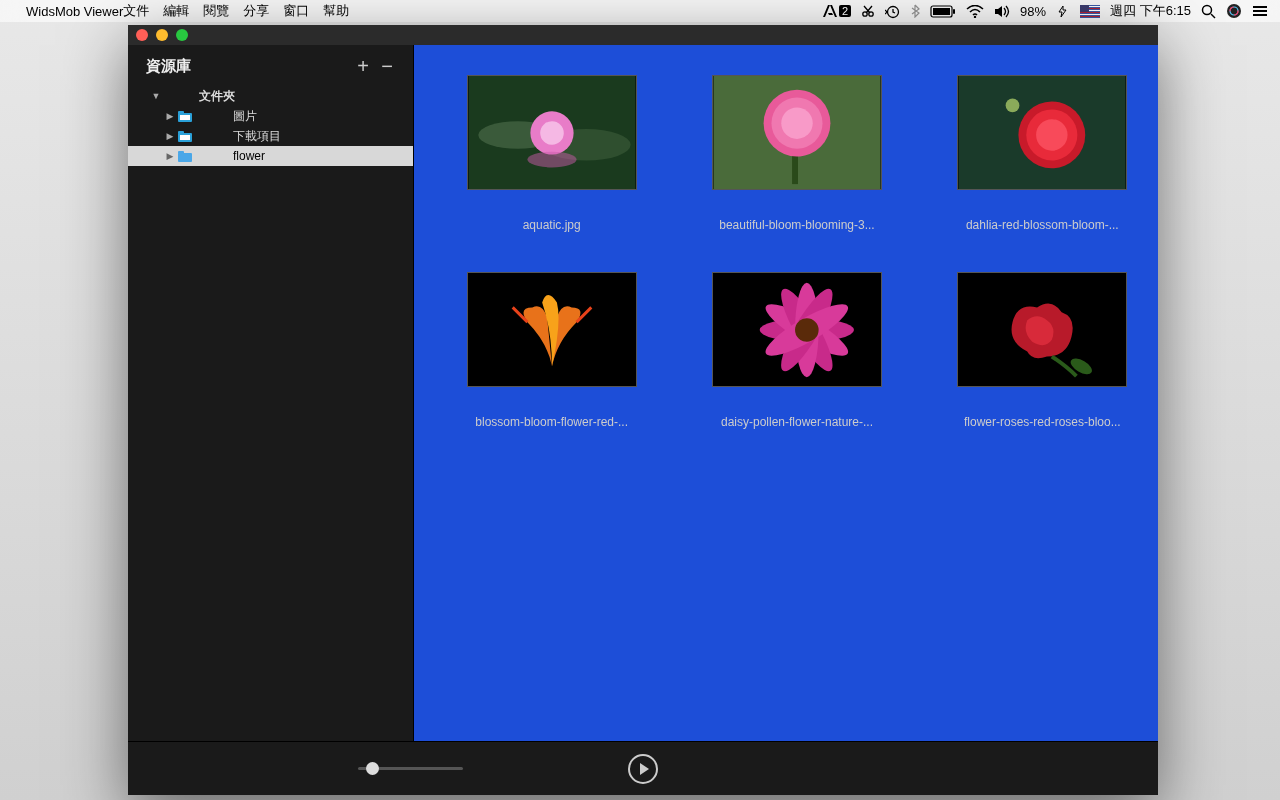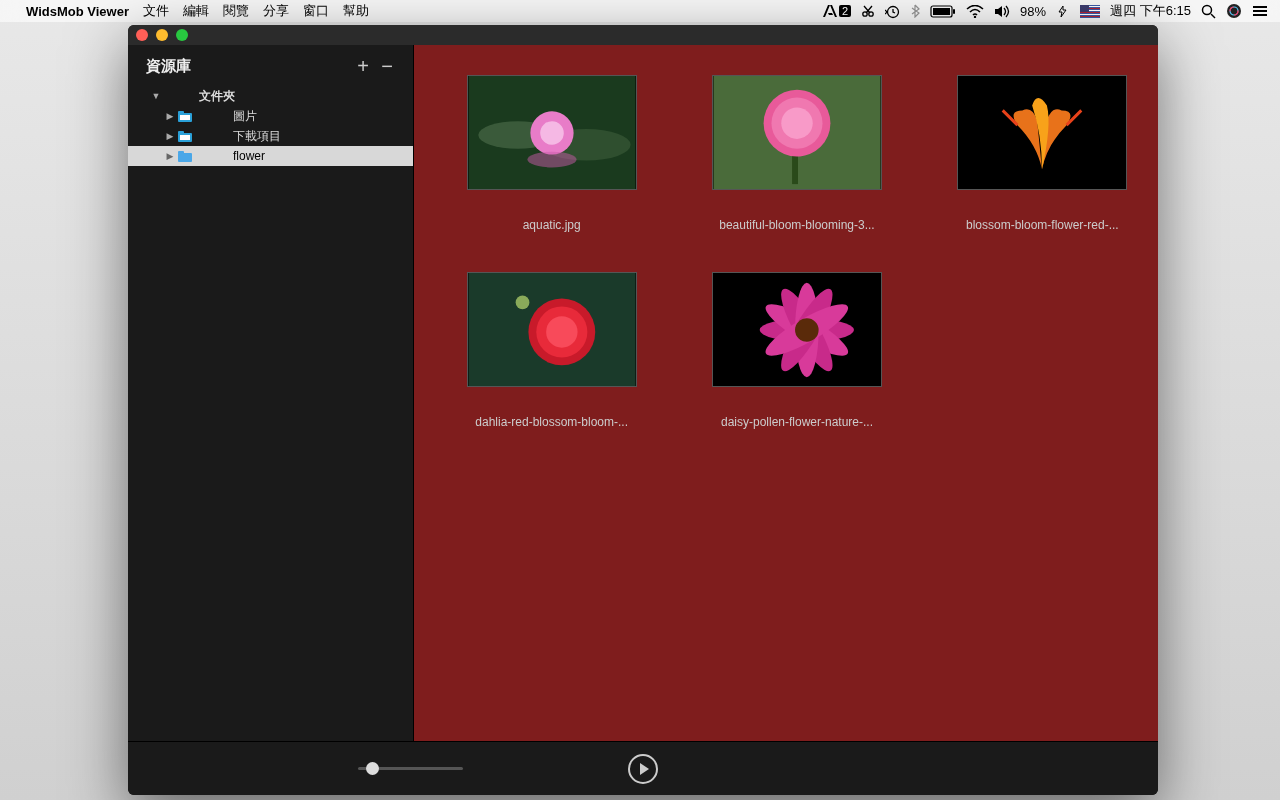--- a/index.html
+++ b/index.html
@@ -2,29 +2,29 @@
 <html><head>
 <meta charset="utf-8">
 <style>
 * { margin: 0; padding: 0; box-sizing: border-box; font-family: -apple-system, "Helvetica Neue", Arial, sans-serif; }
 html, body { width: 1280px; height: 800px; overflow: hidden; }
 body { background: linear-gradient(180deg, #e8e8e8 0%, #d0d0d0 100%); }
 
 
 .menubar { height: 22px; background: rgba(255,255,255,0.6); display: flex; align-items: center; padding: 0 12px; font-size: 13px; color: #000; backdrop-filter: blur(10px); }
 .menubar .apple { font-size: 14px; margin-right: 14px; }
-.menubar .appname { font-weight: 700; margin-right: 14px; }
+.menubar .appname { font-weight: 400; }
 .menubar .menuitem { margin-right: 14px; cursor: default; }
 .menubar .spacer { flex: 1; }
 .menubar .status { margin-left: 10px; display: flex; align-items: center; font-size: 13px; }
 .menubar .status svg { display: block; }
 .menubar .badge { background: #000; color: #fff; border-radius: 2px; padding: 0 3px; font-size: 11px; margin-left: 2px; }
 
 
-.window { position: absolute; left: 128px; top: 25px; width: 1030px; height: 770px; background: #1e1e1e; border-radius: 6px; box-shadow: 0 20px 60px rgba(0,0,0,0.5); display: flex; flex-direction: column; overflow: hidden; }
+.window { position: absolute; left: 128px; top: 25px; width: 1030px; height: 770px; background: #1e1e1e; border-radius: 0; box-shadow: 0 20px 60px rgba(0,0,0,0.5); display: flex; flex-direction: column; overflow: hidden; }
 .titlebar { height: 20px; display: flex; align-items: center; padding: 0 8px; background: #2b2b2b; }
 .traffic { display: flex; gap: 8px; }
 .traffic .dot { width: 12px; height: 12px; border-radius: 50%; }
 .dot.red { background: #ff5f57; }
 .dot.yellow { background: #febc2e; }
 .dot.green { background: #28c840; }
 
 .body { flex: 1; display: flex; min-height: 0; }
 .sidebar { width: 286px; background: #1a1a1a; display: flex; flex-direction: column; border-right: 1px solid #000; }
 .sidebar-header { display: flex; align-items: center; padding: 10px 14px 6px 18px; }
@@ -37,21 +37,21 @@
 .tree-row .foldericon { margin: 0 4px 0 2px; display: inline-flex; }
 .tree-row .label { white-space: nowrap; margin-left: 37px; }
 .tree-row.root .label { font-weight: 600; }
 .tree-row.selected { background: #d8d8d8; color: #000; }
 .tree-row.selected .disclose { color: #666; }
 .indent-1 { padding-left: 22px; }
 .indent-2 { padding-left: 36px; }
 
 .folder-svg { width: 14px; height: 11px; }
 
-.content { flex: 1; background: #7f1d1d; overflow: auto; padding: 30px 18px 20px 40px; }
+.content { flex: 1; background: #1d4ed8; overflow: auto; padding: 30px 18px 20px 40px; }
 .grid { display: grid; grid-template-columns: repeat(3, 1fr); gap: 40px 50px; justify-items: center; }
 .thumb { display: flex; flex-direction: column; align-items: center; width: 190px; }
 .thumb .imgbox { width: 170px; height: 115px; border: 1px solid #555; display: flex; align-items: center; justify-content: center; background: #000; margin-bottom: 28px; }
 .thumb .caption { font-size: 12px; color: #ccc; max-width: 180px; white-space: nowrap; overflow: hidden; text-overflow: ellipsis; text-align: center; }
 
 .bottombar { height: 54px; background: #1a1a1a; display: flex; align-items: center; position: relative; border-top: 1px solid #000; }
 .slider { position: absolute; left: 230px; width: 105px; height: 20px; display: flex; align-items: center; }
 .slider .track { height: 3px; width: 100%; background: #555; border-radius: 2px; position: relative; }
 .slider .knob { position: absolute; left: 8px; top: -5px; width: 13px; height: 13px; background: #ddd; border-radius: 50%; }
 .playbtn { position: absolute; left: 50%; transform: translateX(-50%); width: 30px; height: 30px; border: 2px solid #ccc; border-radius: 50%; display: flex; align-items: center; justify-content: center; cursor: pointer; }
@@ -242,61 +242,73 @@
                 <circle cx="85" cy="48" r="16" fill="#f89ac8"></circle>
               </svg>
           </div>
           <div class="caption">beautiful-bloom-blooming-3...</div>
         </div>
 
 
         <div class="thumb">
           <div class="imgbox">
             <svg class="ph" viewBox="0 0 170 115">
+                <rect width="170" height="115" fill="#1a3a2a"></rect>
+                <circle cx="95" cy="60" r="34" fill="#c81a2a"></circle>
+                <circle cx="95" cy="60" r="26" fill="#e82a3a"></circle>
+                <circle cx="95" cy="60" r="16" fill="#f84a5a"></circle>
+                <circle cx="55" cy="30" r="7" fill="#8aaa5a"></circle>
+              </svg>
+          </div>
+          <div class="caption">dahlia-red-blossom-bloom-...</div>
+        </div>
+
+        <div class="thumb">
+          <div class="imgbox">
+            <svg class="ph" viewBox="0 0 170 115">
                 <rect width="170" height="115" fill="#000"></rect>
                 <path d="M85 95 Q80 70 60 50 Q50 35 65 35 Q75 30 80 45" fill="#e8721a"></path>
                 <path d="M85 95 Q90 70 110 50 Q120 35 105 35 Q95 30 90 45" fill="#e8721a"></path>
                 <path d="M85 95 Q85 60 75 30 Q80 15 90 30 Q95 50 85 95" fill="#f8a21a"></path>
                 <path d="M60 50 L45 35 M110 50 L125 35" stroke="#e8421a" stroke-width="3"></path>
               </svg>
           </div>
           <div class="caption">blossom-bloom-flower-red-...</div>
-        </div>
-
-        <div class="thumb">
-          <div class="imgbox">
-            <svg class="ph" viewBox="0 0 170 115">
-                <rect width="170" height="115" fill="#1a3a2a"></rect>
-                <circle cx="95" cy="60" r="34" fill="#c81a2a"></circle>
-                <circle cx="95" cy="60" r="26" fill="#e82a3a"></circle>
-                <circle cx="95" cy="60" r="16" fill="#f84a5a"></circle>
-                <circle cx="55" cy="30" r="7" fill="#8aaa5a"></circle>
-              </svg>
-          </div>
-          <div class="caption">dahlia-red-blossom-bloom-...</div>
         </div>
 
         <div class="thumb">
           <div class="imgbox">
             <svg class="ph" viewBox="0 0 170 115">
                 <rect width="170" height="115" fill="#000"></rect>
                 <g transform="translate(95 58)">
                   <ellipse rx="48" ry="12" fill="#c82a8a" transform="rotate(0)"></ellipse>
                   <ellipse rx="48" ry="12" fill="#d83a9a" transform="rotate(30)"></ellipse>
                   <ellipse rx="48" ry="12" fill="#c82a8a" transform="rotate(60)"></ellipse>
                   <ellipse rx="48" ry="12" fill="#d83a9a" transform="rotate(90)"></ellipse>
                   <ellipse rx="48" ry="12" fill="#c82a8a" transform="rotate(120)"></ellipse>
                   <ellipse rx="48" ry="12" fill="#d83a9a" transform="rotate(150)"></ellipse>
                   <circle r="12" fill="#5a2a0a"></circle>
                 </g>
               </svg>
           </div>
           <div class="caption">daisy-pollen-flower-nature-...</div>
         </div>
 
+        <div class="thumb">
+          <div class="imgbox">
+            <svg class="ph" viewBox="0 0 170 115">
+                <rect width="170" height="115" fill="#000"></rect>
+                <path d="M70 80 Q50 70 55 50 Q60 30 80 35 Q95 25 105 40 Q120 45 115 65 Q110 85 90 85 Q75 90 70 80" fill="#b81a2a"></path>
+                <path d="M75 70 Q65 60 70 48 Q80 40 90 48 Q100 55 95 68 Q88 78 75 70" fill="#d82a3a"></path>
+                <path d="M95 85 Q110 95 120 105" stroke="#2a5a1a" stroke-width="4" fill="none"></path>
+                <ellipse cx="125" cy="95" rx="12" ry="6" fill="#2a5a1a" transform="rotate(30 125 95)"></ellipse>
+              </svg>
+          </div>
+          <div class="caption">flower-roses-red-roses-bloo...</div>
+        </div>
 
 
 
       </div>
     </div>
   </div>
 
   <div class="bottombar">
     <div class="slider">
       <div class="track">

